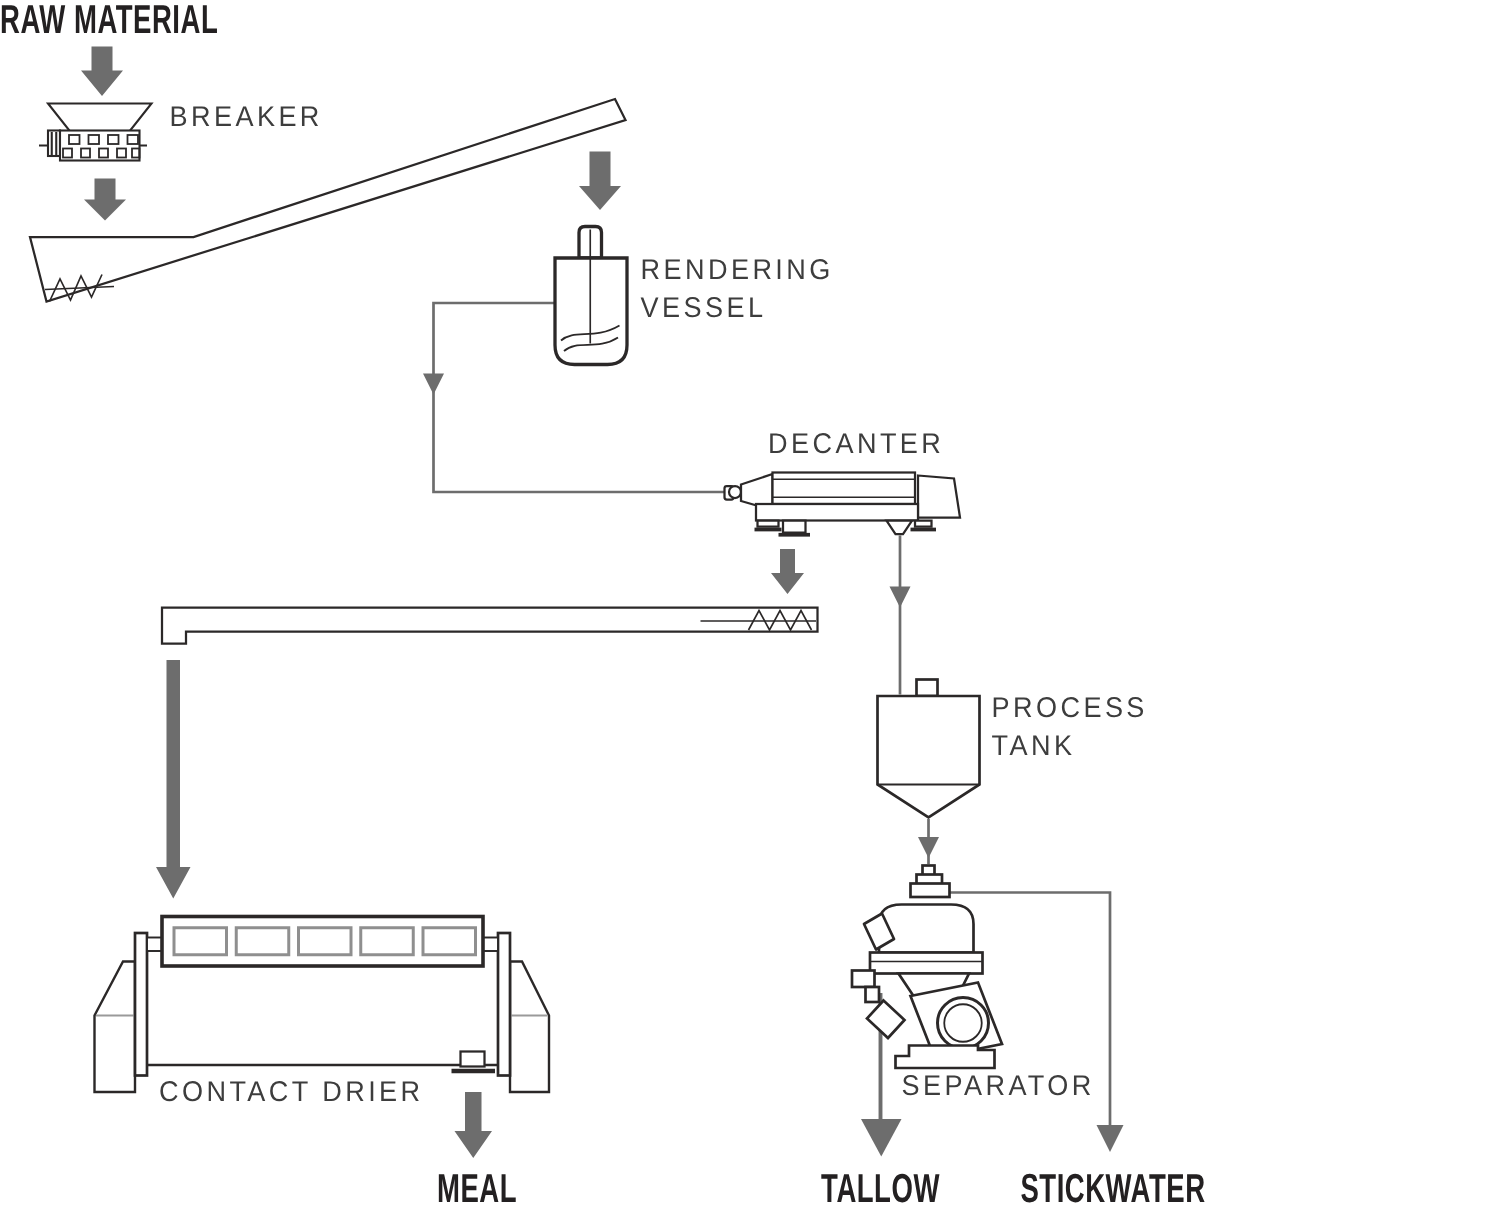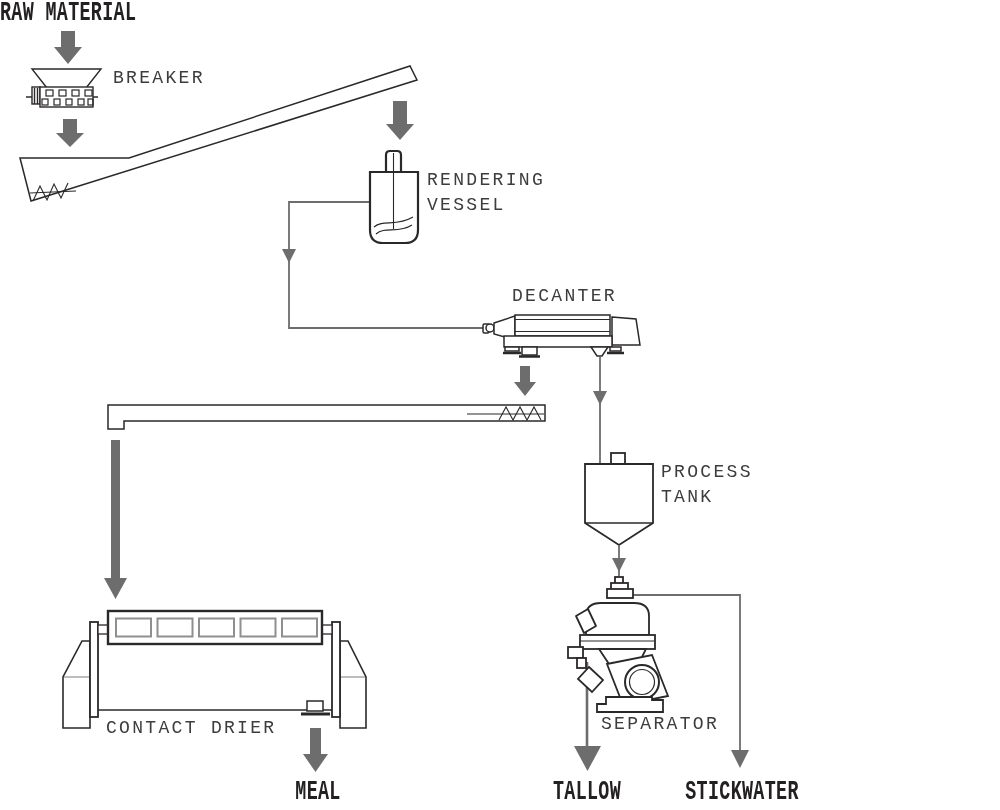--- a/index.html
+++ b/index.html
@@ -1,17 +1,17 @@
 <!DOCTYPE html>
 <html><head>
 <meta charset="utf-8">
 <style>
   html,body{margin:0;padding:0;background:#fff;}
   #stage{position:relative;width:1000px;height:810px;background:#fff;overflow:hidden;
-         font-family:Liberation Mono, monospace;}
+         font-family:Liberation Sans, sans-serif;}
   #art{position:absolute;left:0;top:0;}
   .eq-label{position:absolute;font-size:19px;font-weight:400;letter-spacing:2.4px;
             color:#3d3d3d;line-height:25px;white-space:nowrap;
             transform:scaleX(.95);transform-origin:0 0;}
   .big-label{position:absolute;font-size:27px;font-weight:bold;color:#232021;
              letter-spacing:.5px;white-space:nowrap;line-height:30px;
              transform:scaleX(.68);transform-origin:0 0;}
   .big-label.centered{width:220px;text-align:center;transform-origin:50% 0;}
   .eq-label span{display:block;}
 </style>

